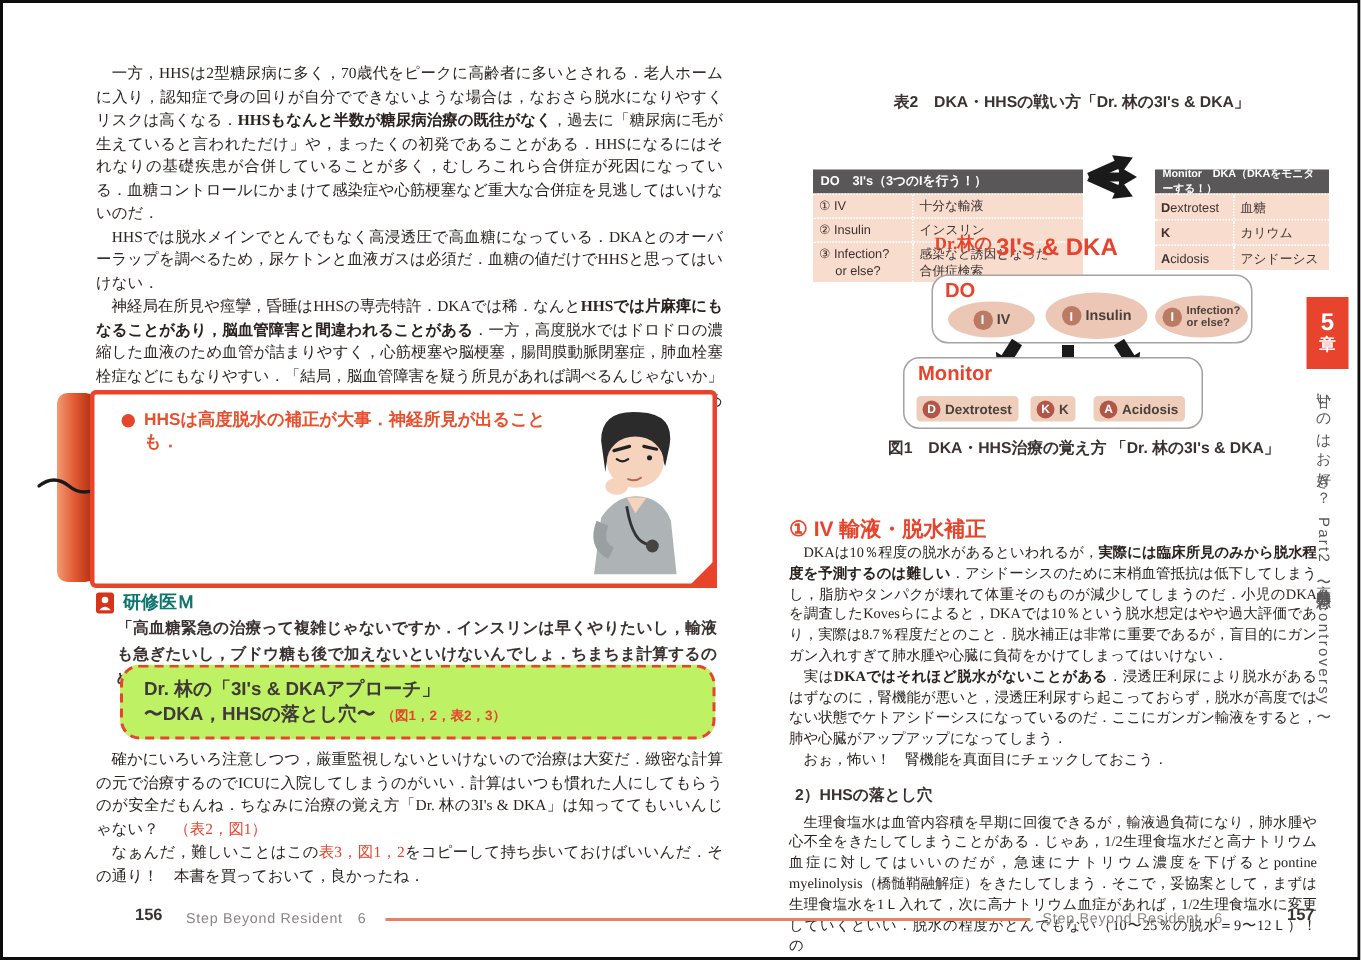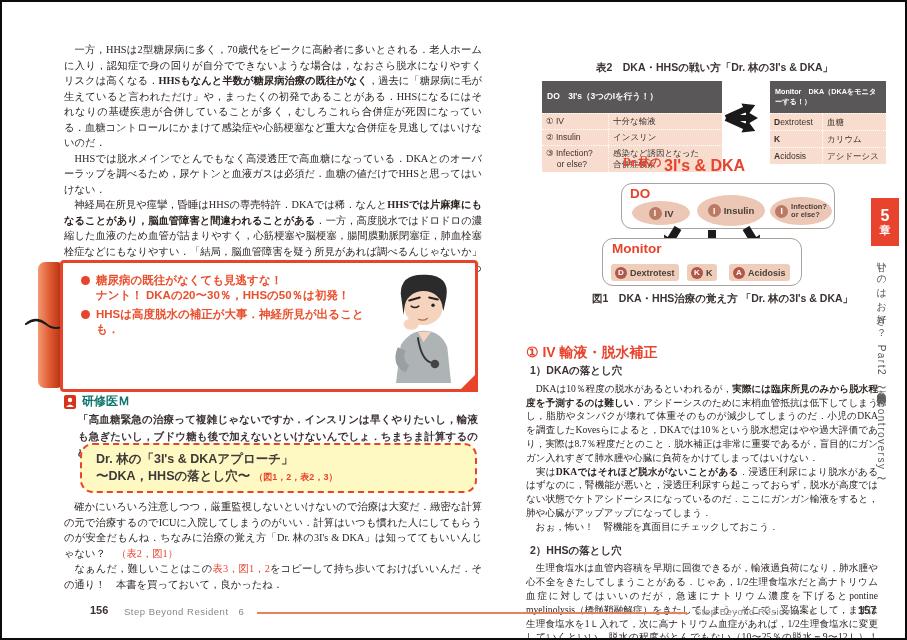--- a/index.html
+++ b/index.html
@@ -36,37 +36,37 @@
   #resident-row { position:absolute; left:62px; top:391px; display:flex; align-items:center;
     font-family:"Liberation Sans","DejaVu Sans",sans-serif; font-size:12px; font-weight:bold; color:#0f766e; }
   #resident-icon { width:12px; height:14px; background:#d5331c; border-radius:2px; margin-right:6px;
     display:flex; align-items:center; justify-content:center; color:#fff; font-size:9px;
     font-family:"Liberation Sans",sans-serif; }
   #resident-quote { position:absolute; left:76px; top:409px; width:400px;
     font-family:"Liberation Sans","DejaVu Sans",sans-serif;
     font-size:10.5px; line-height:16.5px; font-weight:bold; color:#3a3230; text-align:justify; }
   
   #approach-box { position:absolute; left:78px; top:441px; width:397px; height:50px;
-    border:2px dashed #e8442c; border-radius:13px; background:#fef9c3; padding:6px 14px;
+    border:2px dashed #e8442c; border-radius:13px; background:#bef264; padding:6px 14px;
     font-family:"Liberation Sans","DejaVu Sans",sans-serif; color:#3f3a39; }
   #approach-title1 { font-size:12.5px; font-weight:bold; line-height:17px; }
   #approach-line2 { font-size:12.5px; font-weight:bold; line-height:17px; }
   #approach-refs { font-size:9px; font-weight:bold; color:#e8432d; margin-left:4px; }
   #left-body2 { position:absolute; left:62px; top:497px; width:418px; font-size:10.3px; line-height:15.5px; }
   
   .footer-page { position:absolute; top:602px; font-family:"Liberation Sans",sans-serif;
     font-size:11px; font-weight:bold; color:#3a3230; }
   .footer-book { position:absolute; top:604px; font-family:"Liberation Sans",sans-serif;
     font-size:9.5px; color:#8a8685; letter-spacing:.5px; }
   .footer-line { position:absolute; top:610px; height:2px; background:#e8825a; }
   
   #table2-caption { position:absolute; left:540px; top:59px; width:345px; text-align:center;
     font-family:"Liberation Sans","DejaVu Sans",sans-serif; font-size:10.5px; font-weight:bold; color:#3a3230; }
   .mini-table { position:absolute; font-family:"Liberation Sans","DejaVu Sans",sans-serif; color:#3a3230; }
-  .mt-header { background:#595757; color:#fff; font-weight:bold; display:flex; align-items:center; padding:16px 5px; }
+  .mt-header { background:#595757; color:#fff; font-weight:bold; display:flex; align-items:center; padding:0 5px;margin-top:32px; }
   .mt-row { background:#f8dccd; display:flex; border-top:1px dotted #fff; }
   .mt-term { padding:2px 4px; white-space:pre-line; }
   .mt-desc { padding:2px 4px; border-left:1px dotted #fff; white-space:pre-line; }
   #do-table { left:540px; top:79px; width:180px; }
   #do-table .mt-header { height:16px; font-size:8.5px; }
   #do-table .mt-row { font-size:8.5px; line-height:11px; }
   #do-table .mt-term { width:66px; }
   #monitor-table { left:768px; top:79px; width:116px; }
   #monitor-table .mt-header { height:16px; font-size:7.2px; }
   #monitor-table .mt-row { font-size:8.5px; line-height:12px; }
@@ -124,25 +124,20 @@
 
   <div id="note-box">
     <div id="note-roll">
       <svg id="note-squiggle" width="40" height="24" viewBox="0 0 40 24">
         <path d="M2 10 q10 -8 20 0 q7 6 16 3" fill="none" stroke="#1a1a1a" stroke-width="2.2" stroke-linecap="round"></path>
       </svg>
     </div>
     <div id="note-main">
       <div class="note-li">
         <span class="dot"></span>
-        <span>糖尿病の既往がなくても見逃すな！
-ナント！ DKAの20〜30％，HHSの50％は初発！</span>
-      </div>
-      <div class="note-li">
-        <span class="dot"></span>
         <span>HHSは高度脱水の補正が大事．神経所見が出ることも．</span>
       </div>
       <svg id="doctor" width="82" height="112" viewBox="0 0 85 118">
         <path d="M18 24 Q18 2 45 4 Q70 5 66 28 L63 42 Q59 30 53 28 Q40 24 30 28 Q22 32 21 46 Z" fill="#2b2b2b"></path>
         <ellipse cx="42" cy="39" rx="20" ry="18" fill="#f6d3bd"></ellipse>
         <path d="M27 31 l11 -3" stroke="#222" stroke-width="2.2" fill="none" stroke-linecap="round"></path>
         <path d="M48 28 l9 2" stroke="#222" stroke-width="2.2" fill="none" stroke-linecap="round"></path>
         <path d="M29 37 q4 3 8 0" stroke="#222" stroke-width="1.6" fill="none" stroke-linecap="round"></path>
         <circle cx="52" cy="36" r="1.8" fill="#222"></circle>
         <path d="M37 51 q5 2 9 -1" stroke="#b06a50" stroke-width="1.4" fill="none" stroke-linecap="round"></path>
@@ -281,21 +276,20 @@
     <div class="mon-item" style="left:126px; top:25px;">
       <span class="mon-circle">A</span>
       <span>Acidosis</span>
     </div>
   </div>
 
   <div id="fig1-caption">図1　DKA・HHS治療の覚え方 「Dr. 林の3I's &amp; DKA」</div>
 
   <div id="sec1-heading">① IV 輸液・脱水補正</div>
   <div id="right-body" class="bodycol serif">
-    <div class="subhead">1）DKAの落とし穴</div>
     <p><span>　DKAは10％程度の脱水があるといわれるが，</span><span class="b">実際には臨床所見のみから脱水程度を予測するのは難しい</span><span>．アシドーシスのために末梢血管抵抗は低下してしまうし，脂肪やタンパクが壊れて体重そのものが減少してしまうのだ．小児のDKAを調査したKovesらによると，DKAでは10％という脱水想定はやや過大評価であり，実際は8.7％程度だとのこと．脱水補正は非常に重要であるが，盲目的にガンガン入れすぎて肺水腫や心臓に負荷をかけてしまってはいけない．</span></p>
     <p><span>　実は</span><span class="b">DKAではそれほど脱水がないことがある</span><span>．浸透圧利尿により脱水があるはずなのに，腎機能が悪いと，浸透圧利尿すら起こっておらず，脱水が高度ではない状態でケトアシドーシスになっているのだ．ここにガンガン輸液をすると，肺や心臓がアップアップになってしまう．</span></p>
     <p><span>　おぉ，怖い！　腎機能を真面目にチェックしておこう．</span></p>
     <div class="gap"></div>
     <div class="subhead">2）HHSの落とし穴</div>
     <p><span>　生理食塩水は血管内容積を早期に回復できるが，輸液過負荷になり，肺水腫や心不全をきたしてしまうことがある．じゃあ，1/2生理食塩水だと高ナトリウム血症に対してはいいのだが，急速にナトリウム濃度を下げるとpontine myelinolysis（橋髄鞘融解症）をきたしてしまう．そこで，妥協案として，まずは生理食塩水を1Ｌ入れて，次に高ナトリウム血症があれば，1/2生理食塩水に変更していくといい．脱水の程度がとんでもない（10〜25％の脱水＝9〜12Ｌ）！　の</span></p>
   </div>
 
   <div class="footer-line" style="left:455px; width:230px;"></div>
   <div class="footer-book" style="left:693px;">Step Beyond Resident　6</div>

